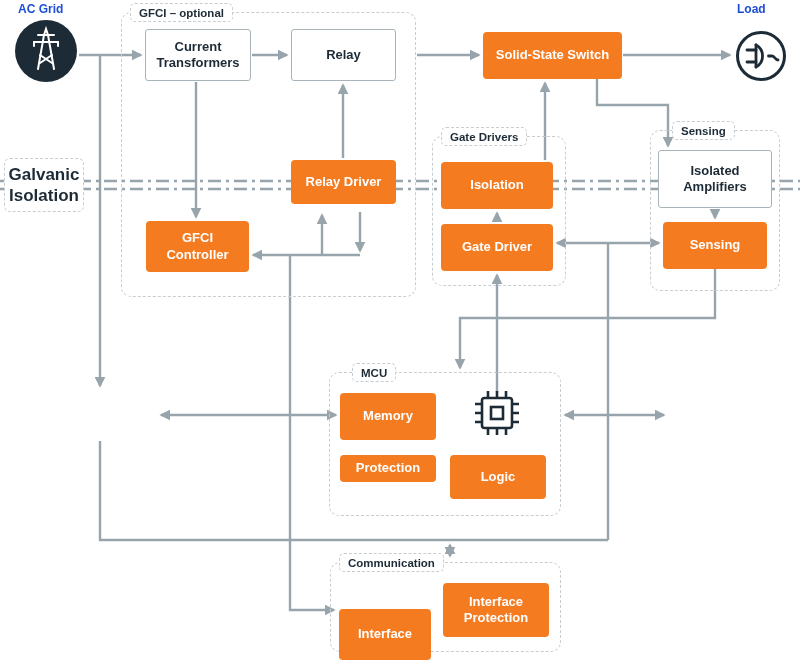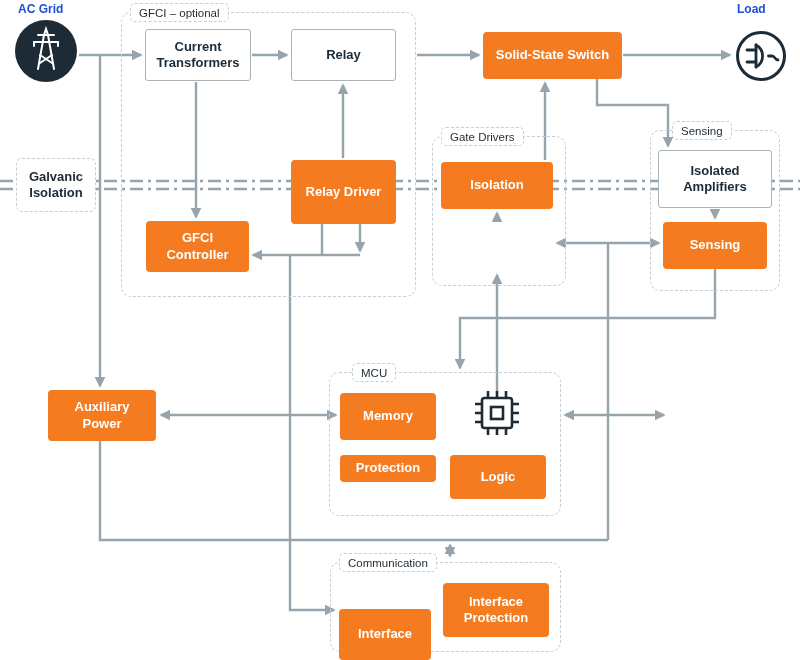--- a/index.html
+++ b/index.html
@@ -1,21 +1,21 @@
 <!DOCTYPE html>
 <html><head>
 <meta charset="utf-8">
 <style>
   * { box-sizing: border-box; margin: 0; padding: 0; }
   body { background: #fff; font-family: "Liberation Sans", sans-serif; }
   .canvas { position: relative; width: 800px; height: 660px; background: #fff; overflow: hidden; }
   .wires { position: absolute; left: 0; top: 0; z-index: 1; }
   .group { position: absolute; z-index: 2; border: 1.5px dashed #C6CED3; border-radius: 10px; }
   .chip { position: absolute; z-index: 4; background: #fff; border: 1.5px dashed #C6CED3; border-radius: 5px;
-          color: #1D2B36; font-weight: normal; font-size: 11.5px; padding: 2.5px 8px; white-space: nowrap; }
+          color: #1D2B36; font-weight: bold; font-size: 11.5px; padding: 2.5px 8px; white-space: nowrap; }
   .node { position: absolute; z-index: 3; display: flex; align-items: center; justify-content: center;
           text-align: center; font-weight: bold; font-size: 13px; line-height: 1.25; border-radius: 4px; padding: 4px 6px; }
   .filled { background: #F47B20; color: #fff; }
   .outline { background: #fff; color: #1D2B36; border: 1.5px solid #A9B4BA; border-radius: 3px; }
   .plain { background: #fff; color: #1D2B36; border: 1.5px dashed #C6CED3; border-radius: 6px; }
   .toplabel { position: absolute; z-index: 3; color: #1d4ed8; font-weight: bold; font-size: 12px; }
   .iconwrap { position: absolute; z-index: 3; line-height: 0; }
 </style>
 </head>
 <body>
@@ -105,35 +105,35 @@
   <div class="iconwrap" style="left:467px;top:383px">
     <svg width="60" height="60" viewBox="0 0 60 60">
       <g stroke="#1D2B36" stroke-width="2.6" fill="none">
         <path d="M21 8 V15 M30 8 V15 M39 8 V15 M21 45 V52 M30 45 V52 M39 45 V52 M8 21 H15 M8 30 H15 M8 39 H15 M45 21 H52 M45 30 H52 M45 39 H52"></path>
         <rect x="15" y="15" width="30" height="30" rx="2.5" fill="#fff"></rect>
         <rect x="24" y="24" width="12" height="12"></rect>
       </g>
     </svg>
   </div>
 
-  <div class="node plain" style="left:16px;top:158px;width:80px;height:54px;font-size:13px">Galvanic Isolation</div>
+  <div class="node plain" style="left:4px;top:158px;width:80px;height:54px;font-size:17px">Galvanic Isolation</div>
 
   <div class="node outline" style="left:145px;top:29px;width:106px;height:52px">Current Transformers</div>
   <div class="node outline" style="left:291px;top:29px;width:105px;height:52px">Relay</div>
   <div class="node filled" style="left:483px;top:32px;width:139px;height:47px">Solid-State Switch</div>
 
-  <div class="node filled" style="left:291px;top:160px;width:105px;height:64px">Relay Driver</div>
+  <div class="node filled" style="left:291px;top:160px;width:105px;height:44px">Relay Driver</div>
   <div class="node filled" style="left:441px;top:162px;width:112px;height:47px">Isolation</div>
 
   <div class="node filled" style="left:146px;top:221px;width:103px;height:51px">GFCI Controller</div>
+  <div class="node filled" style="left:441px;top:224px;width:112px;height:47px">Gate Driver</div>
 
   <div class="node outline" style="left:658px;top:150px;width:114px;height:58px">Isolated Amplifiers</div>
   <div class="node filled" style="left:663px;top:222px;width:104px;height:47px">Sensing</div>
 
-  <div class="node filled" style="left:48px;top:390px;width:108px;height:51px">Auxiliary Power</div>
   <div class="node filled" style="left:340px;top:393px;width:96px;height:47px">Memory</div>
   <div class="node filled" style="left:340px;top:455px;width:96px;height:27px">Protection</div>
   <div class="node filled" style="left:450px;top:455px;width:96px;height:44px">Logic</div>
 
   <div class="node filled" style="left:339px;top:609px;width:92px;height:51px">Interface</div>
   <div class="node filled" style="left:443px;top:583px;width:106px;height:54px">Interface Protection</div>
 
 </div>
 
 </body></html>

